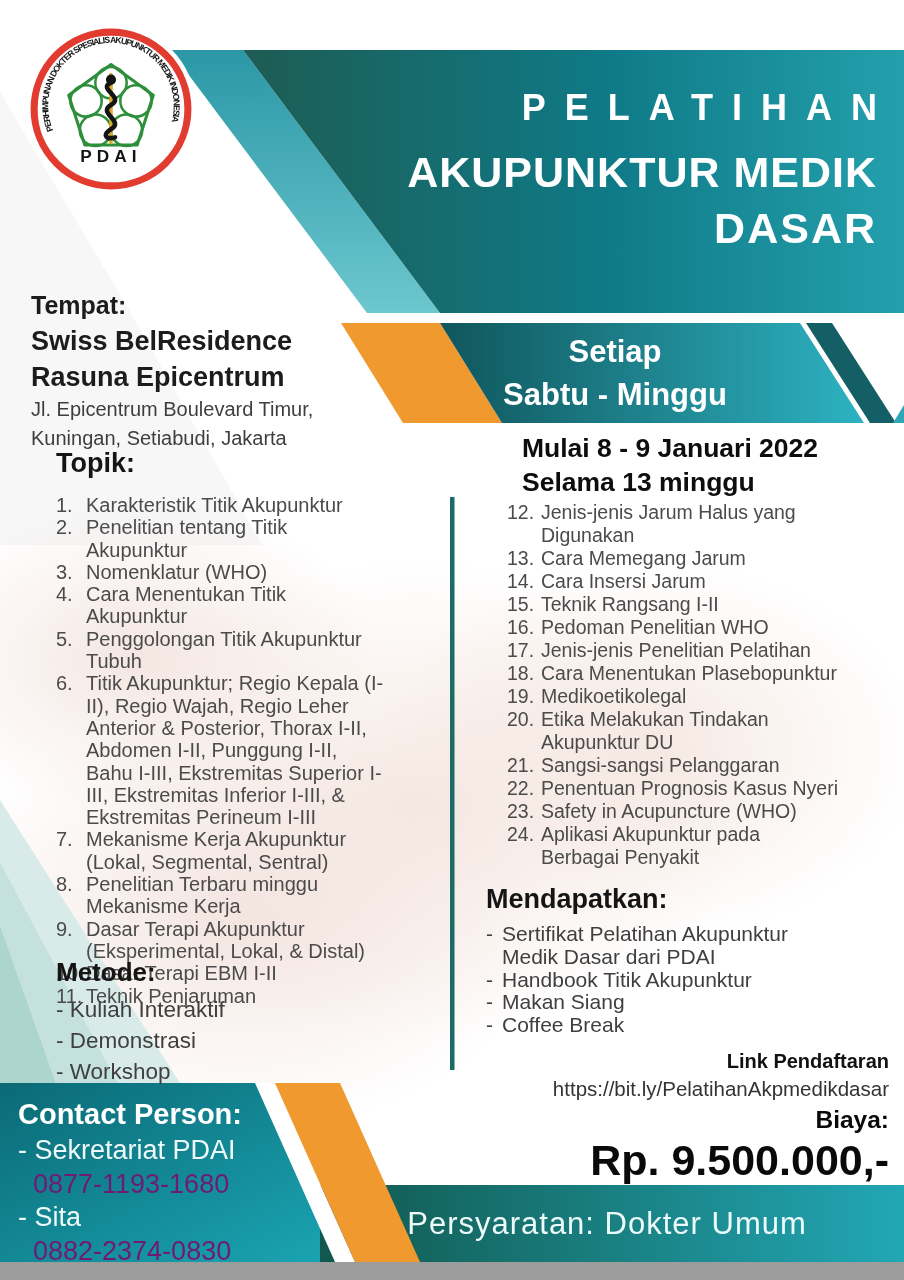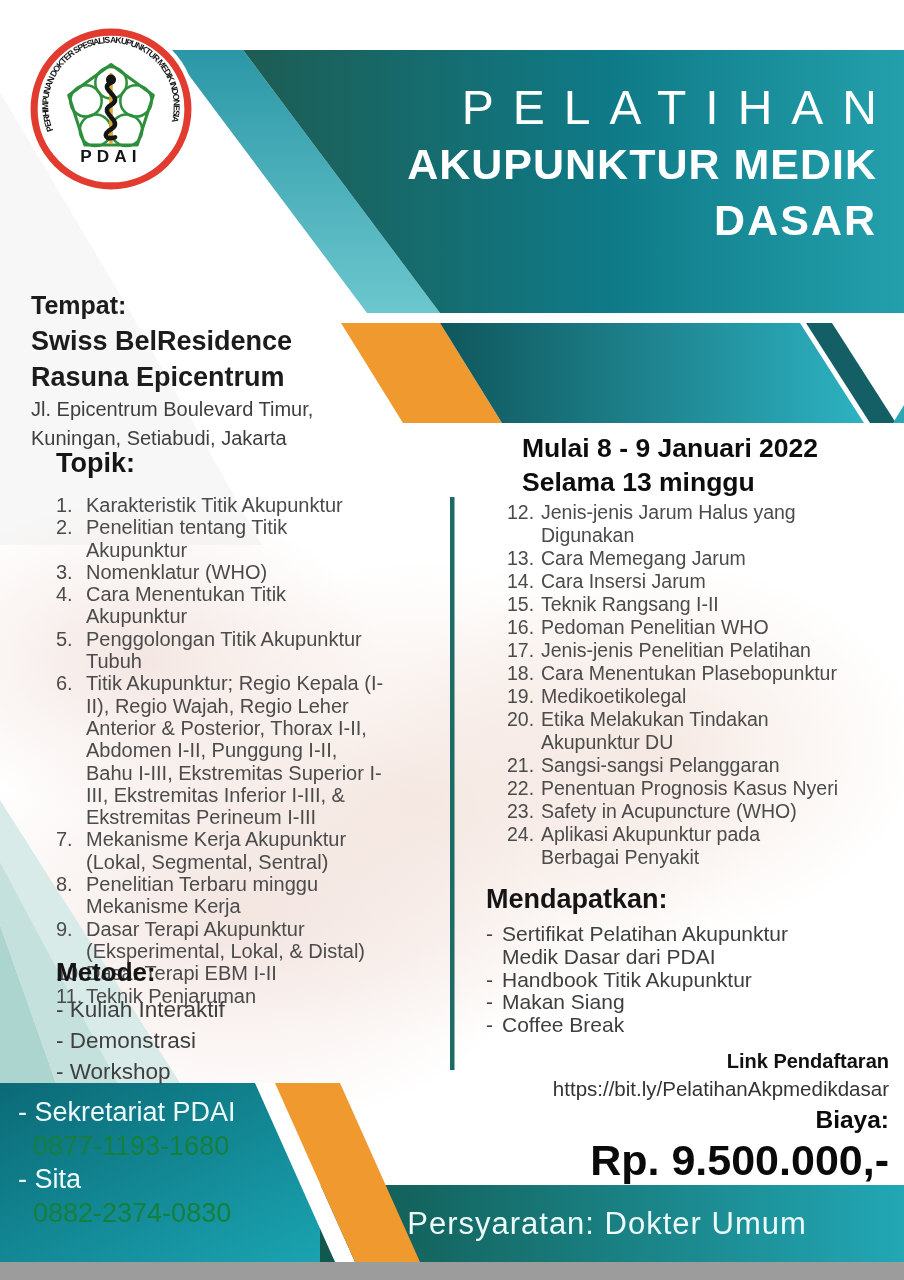--- a/index.html
+++ b/index.html
@@ -3,21 +3,21 @@
 <meta charset="utf-8">
 <style>
   html,body{margin:0;padding:0;background:#e8e8e8;}
   #poster{position:relative;width:904px;height:1280px;background:#ffffff;overflow:hidden;
           font-family:"Liberation Sans","DejaVu Sans",sans-serif;}
   #bg{position:absolute;inset:0;z-index:0;}
   .txt-layer{position:absolute;z-index:2;}
 
   
   .hdr{top:88px;right:27px;text-align:right;color:#ffffff;}
-  .hdr .l1{font-size:48px;font-weight:400;letter-spacing:19px;margin-right:-19px;line-height:40px;margin-bottom:8px;}
+  .hdr .l1{font-size:36px;font-weight:700;letter-spacing:19px;margin-right:-19px;line-height:40px;margin-bottom:16px;}
   .hdr .l2{font-size:43px;font-weight:700;line-height:56px;letter-spacing:1px;}
   .hdr .l3{font-size:43px;font-weight:700;line-height:56px;letter-spacing:2px;}
 
   
   .venue{top:288px;left:31px;color:#1c1c1c;}
   .venue .vlabel{font-size:25px;font-weight:700;line-height:35px;}
   .venue .vname{font-size:27px;font-weight:700;line-height:36px;}
   .venue .vaddr{font-size:20px;font-weight:400;line-height:29px;color:#3e3e3e;}
 
   .topik-label{top:448px;left:56px;font-size:27px;font-weight:700;color:#151515;}
@@ -53,21 +53,21 @@
   .price{top:1104px;right:15px;text-align:right;color:#0a0a0a;}
   .price .plabel{font-size:24.5px;font-weight:700;line-height:31px;}
   .price .pvalue{font-size:43px;font-weight:700;line-height:50px;}
 
   .req{top:1185px;left:330px;right:0;height:77px;display:flex;align-items:center;justify-content:center;
        padding-right:20px;color:#ecfafa;font-size:31px;font-weight:400;letter-spacing:1px;}
 
   .contact{top:1096px;left:18px;color:#f2fbfb;}
   .contact .clabel{font-size:29px;font-weight:700;color:#fff;line-height:36px;margin-bottom:2px;}
   .contact .cname{font-size:27px;line-height:33.5px;color:#eefafa;}
-  .contact .cphone{font-size:27px;line-height:33.5px;color:#15803d;padding-left:15px;}
+  .contact .cphone{font-size:27px;line-height:33.5px;color:#701a75;padding-left:15px;}
 
   .logo-wrap{top:24px;left:26px;width:170px;height:170px;}
 </style>
 </head>
 <body>
 
 <div id="poster">
 
   <svg id="bg" width="904" height="1280" viewBox="0 0 904 1280">
     <defs>
@@ -163,20 +163,24 @@
   </div>
 
   <div class="txt-layer venue">
     <div class="vlabel">Tempat:</div>
     <div class="vname">Swiss BelResidence</div>
     <div class="vname">Rasuna Epicentrum</div>
     <div class="vaddr">Jl. Epicentrum Boulevard Timur,</div>
     <div class="vaddr">Kuningan, Setiabudi, Jakarta</div>
   </div>
 
+  <div class="txt-layer banner-text">
+    <div class="b1">Setiap</div>
+    <div class="b2">Sabtu - Minggu</div>
+  </div>
 
   <div class="txt-layer sched">
     <div>Mulai 8 - 9 Januari 2022</div>
     <div>Selama 13 minggu</div>
   </div>
 
   <div class="txt-layer topik-label">Topik:</div>
 
   <ul class="txt-layer toplist list-left">
     <li>
@@ -315,19 +319,20 @@
   </div>
 
   <div class="txt-layer price">
     <div class="plabel">Biaya:</div>
     <div class="pvalue">Rp. 9.500.000,-</div>
   </div>
 
   <div class="txt-layer req">Persyaratan: Dokter Umum</div>
 
   <div class="txt-layer contact">
+    <div class="clabel">Contact Person:</div>
     <div class="cname">- Sekretariat PDAI</div>
     <div class="cphone">0877-1193-1680</div>
     <div class="cname">- Sita</div>
     <div class="cphone">0882-2374-0830</div>
   </div>
 
 </div>
 
 </body></html>

